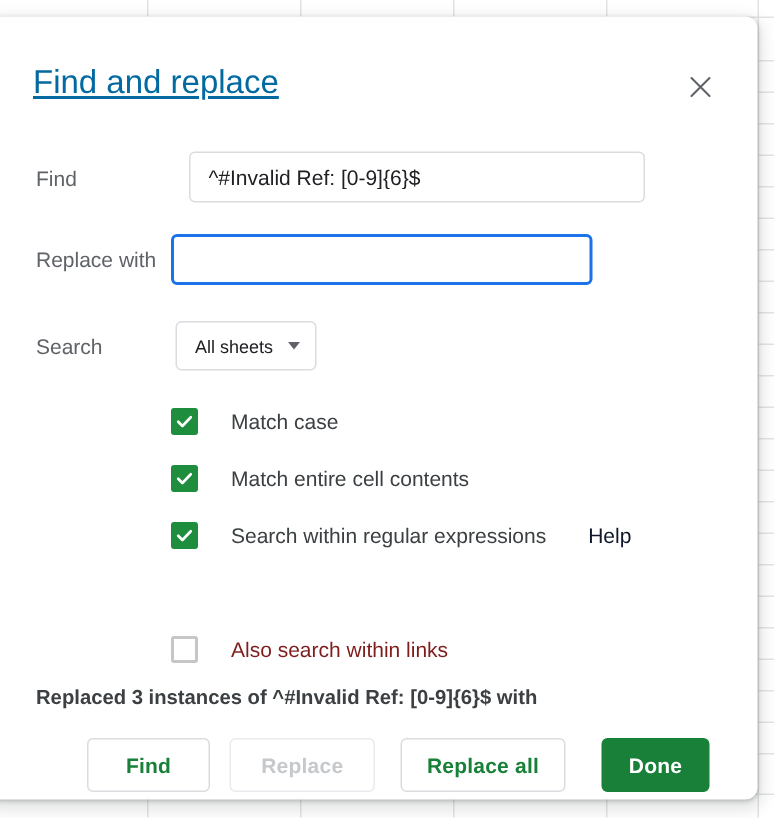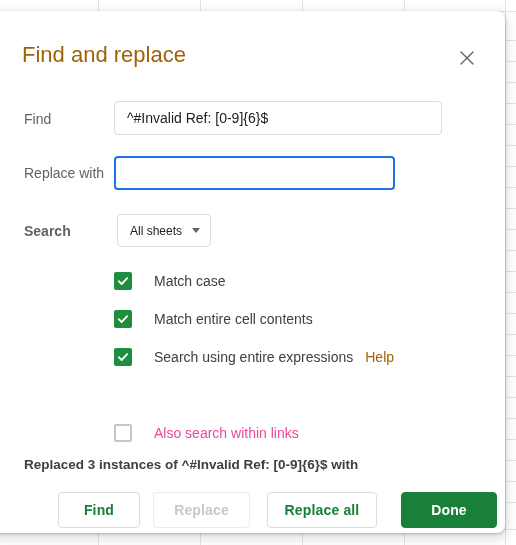--- a/index.html
+++ b/index.html
@@ -50,23 +50,24 @@
     z-index: 10;
     box-sizing: border-box;
   }
 
   #dialog-title {
     position: absolute;
     left: 30px;
     top: 30px;
     font-size: 22px;
     line-height: 28px;
-    color: #a16207;
+    color: #0369a1;
     letter-spacing: 0px;
     white-space: nowrap;
+    text-decoration: underline;
   }
 
   #close-button {
     position: absolute;
     left: 462px;
     top: 34px;
     width: 26px;
     height: 26px;
     display: flex;
     align-items: center;
@@ -79,37 +80,37 @@
   
   .field-label {
     position: absolute;
     font-size: 14px;
     line-height: 20px;
     color: #5f6368;
     white-space: nowrap;
   }
   #label-find       { left: 32px; top: 98px; }
   #label-replace    { left: 32px; top: 152px; }
-  #label-search     { left: 32px; top: 210px; font-weight: bold; }
+  #label-search     { left: 32px; top: 210px; }
 
   .text-input {
     position: absolute;
     box-sizing: border-box;
     height: 34px;
     background: #ffffff;
     font-family: "Liberation Sans", sans-serif;
     font-size: 14px;
     color: #202124;
     padding: 0 12px;
     outline: none;
   }
   #find-input {
-    left: 122px;
+    left: 134px;
     top: 90px;
-    width: 328px;
+    width: 304px;
     border: 1px solid #dadce0;
     border-radius: 4px;
   }
   #replace-input {
     left: 122px;
     top: 145px;
     width: 281px;
     border: 2px solid #1a73e8;
     border-radius: 4px;
     caret-color: #202124;
@@ -180,27 +181,27 @@
   .cb-box svg { display: block; }
 
   .cb-label {
     margin-left: 22px;
     font-size: 14px;
     line-height: 20px;
     color: #3c4043;
     white-space: nowrap;
     text-align: center;
   }
-  .cb-label.dim { color: #ec4899; }
+  .cb-label.dim { color: #7f1d1d; }
 
   .help-link {
-    margin-left: 12px;
+    margin-left: 28px;
     font-size: 14px;
     line-height: 20px;
-    color: #a16207;
+    color: #0f172a;
     text-decoration: none;
     cursor: pointer;
     white-space: nowrap;
   }
 
   #row-match-case       { top: 260px; }
   #row-match-entire     { top: 298px; }
   #row-regex            { top: 336px; }
   #row-formulas         { top: 374px; }
   #row-links            { top: 412px; }
@@ -245,21 +246,21 @@
   }
   .btn-filled {
     background: #188038;
     border: 1px solid #188038;
     color: #ffffff;
   }
 
   #btn-find        { left: 66px;  top: 481px; width: 82px; }
   #btn-replace     { left: 161px; top: 481px; width: 97px; }
   #btn-replace-all { left: 275px; top: 481px; width: 110px; }
-  #btn-done        { left: 409px; top: 481px; width: 96px; }
+  #btn-done        { left: 409px; top: 481px; width: 72px; }
 </style>
 </head>
 <body>
 
 <div id="sheet-bg">
   <div class="grid-h" style="top:11px;"></div>
   <div class="grid-h" style="top:40px;"></div>
   <div class="grid-h" style="top:61px;"></div>
   <div class="grid-h" style="top:82px;"></div>
   <div class="grid-h" style="top:103px;"></div>
@@ -332,21 +333,21 @@
     </span>
     <span class="cb-label">Match entire cell contents</span>
   </div>
 
   <div class="cb-row" id="row-regex">
     <span class="cb-box checked">
       <svg width="12" height="12" viewBox="0 0 12 12" aria-hidden="true">
         <path d="M1.8 6.2 L4.6 9 L10.2 3.2" stroke="#ffffff" stroke-width="1.8" fill="none" stroke-linecap="round" stroke-linejoin="round"></path>
       </svg>
     </span>
-    <span class="cb-label">Search using entire expressions</span>
+    <span class="cb-label">Search within regular expressions</span>
     <span class="help-link">Help</span>
   </div>
 
 
   <div class="cb-row disabled" id="row-links">
     <span class="cb-box unchecked dim"></span>
     <span class="cb-label dim">Also search within links</span>
   </div>
 
   <div id="status-message">Replaced 3 instances of ^#Invalid Ref: [0-9]{6}$ with</div>

